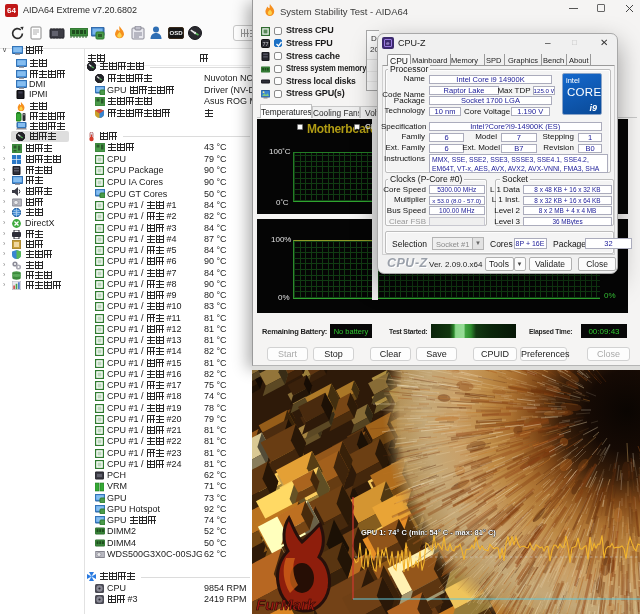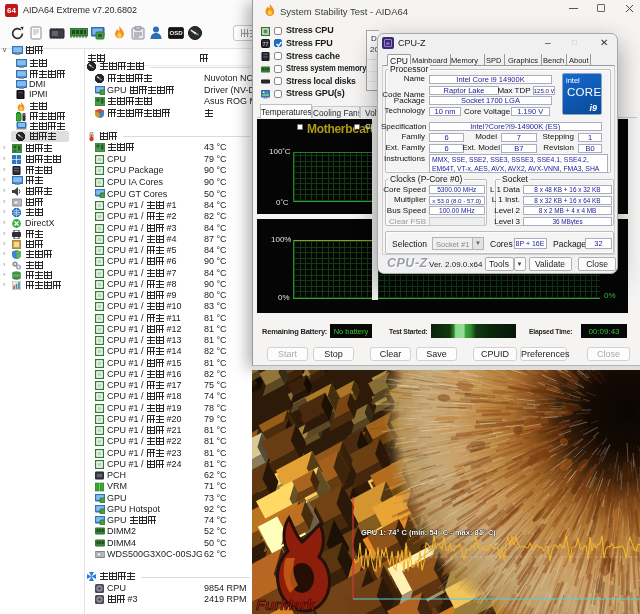--- a/index.html
+++ b/index.html
@@ -700,21 +700,21 @@
 <div class="gb" style="left:7px;top:197px;width:229px;height:23px"></div>
 <div class="leg" style="left:10px;top:192px;background:#f4f4f4"></div>
 <div class="ab" style="left:14px;top:204.5px;font-size:8.5px;color:#111">Selection</div>
 <div class="ab" style="left:54px;top:202.5px;width:52px;height:13px;background:#efefef;border:1px solid #b4b4b4">
       <div class="ab" style="left:3px;top:2px;font-size:7.5px;color:#8a8a8a">Socket #1</div>
       <div class="ab" style="right:0;top:0;width:11px;height:11px;background:#e2e2e2;border-left:1px solid #b4b4b4;font-size:6px;color:#666;text-align:center;line-height:11px">▼</div>
     </div>
 <div class="ab" style="left:112px;top:204.5px;font-size:8.5px;color:#111">Cores</div>
 <div class="fbox" style="left:135.5px;top:203.5px;width:33px;height:11px;font-size:7px;line-height:10px">8P + 16E</div>
 <div class="ab" style="left:175px;top:204.5px;font-size:8.5px;color:#111">Package</div>
-<div class="fbox" style="left:207px;top:203.5px;width:27px;height:11px;font-size:7.5px;line-height:10px">32</div>
+<div class="fbox" style="left:207px;top:203.5px;width:47px;height:11px;font-size:7.5px;line-height:10px">32</div>
 <div class="ab" style="left:9px;top:222px;font-size:12.5px;font-weight:bold;font-style:italic;color:#9aa0aa;letter-spacing:.5px;text-shadow:1px 1px 0 #fff">CPU-Z</div>
 <div class="ab" style="left:51px;top:226px;font-size:8px;color:#222">Ver. 2.09.0.x64</div>
 <div class="btn" style="left:106.5px;top:222.6px;width:29px;height:14px;line-height:13px;border:1px solid #b0b0b0;border-radius:2px;background:#fcfcfc;font-size:8.5px">Tools</div>
 <div class="btn" style="left:150.5px;top:222.6px;width:43px;height:14px;line-height:13px;border:1px solid #b0b0b0;border-radius:2px;background:#fcfcfc;font-size:8.5px">Validate</div>
 <div class="btn" style="left:200px;top:222.6px;width:38px;height:14px;line-height:13px;border:1px solid #b0b0b0;border-radius:2px;background:#fcfcfc;font-size:8.5px">Close</div>
 <div class="btn" style="left:135.5px;top:222.6px;width:12px;height:14px;line-height:13px;border:1px solid #b0b0b0;border-radius:2px;background:#fcfcfc;font-size:6px;color:#444">▼</div>
 </div>
 <svg class="ab" style="left:252px;top:366px" width="388" height="248" viewBox="0 0 388 248">
     <defs>
       <radialGradient id="fur" cx="50%" cy="50%" r="50%">

